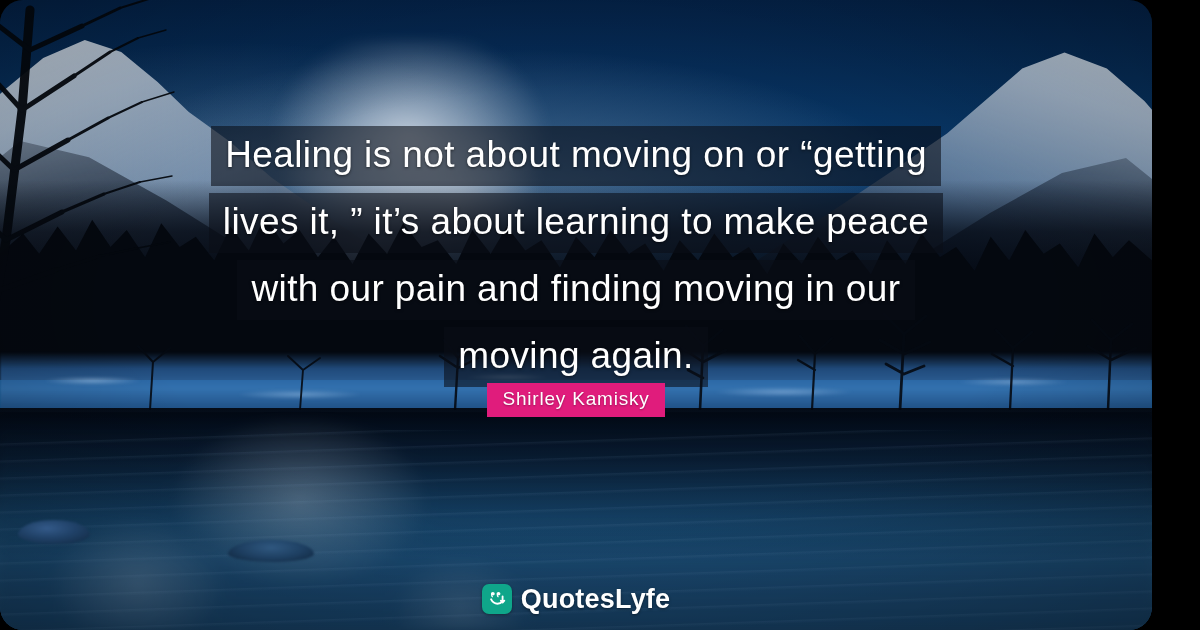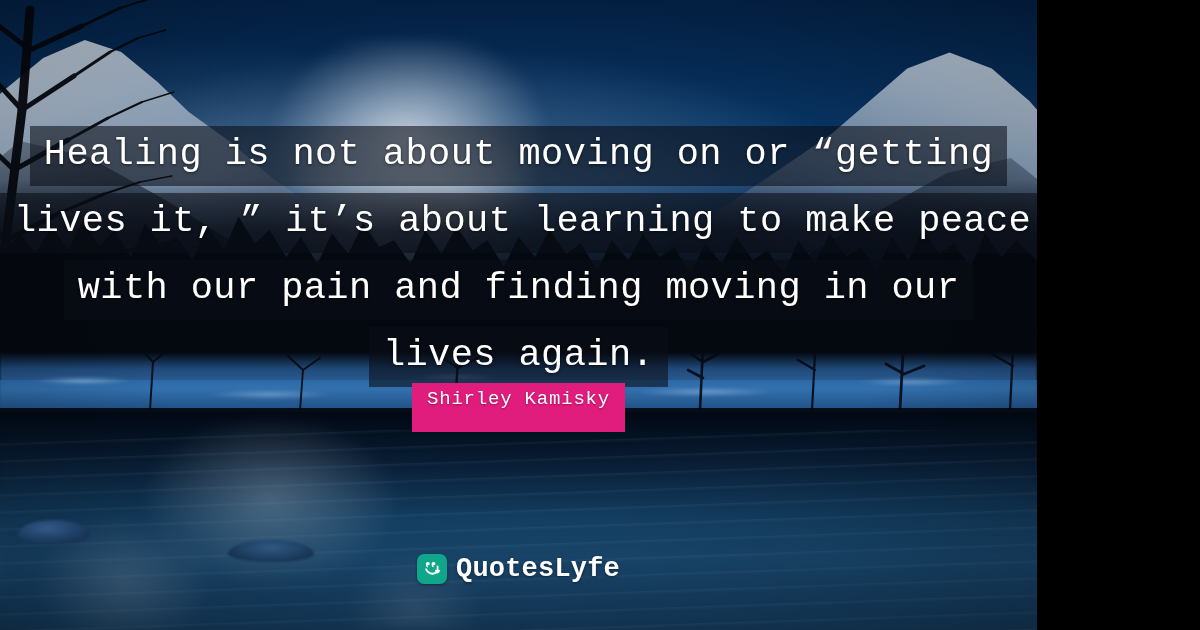--- a/index.html
+++ b/index.html
@@ -2,25 +2,26 @@
 <html><head>
 <meta charset="utf-8">
 <style>
   html, body {
     margin: 0;
     padding: 0;
     background: #000;
   }
   #card {
     position: relative;
-    width: 1037px;
+    width: 1152px;
     height: 630px;
     overflow: hidden;
-    font-family: Liberation Mono, monospace;
+    font-family: Liberation Sans, sans-serif;
     user-select: none;
+    border-radius: 23px;
   }
 
   
   .bg-layer { position: absolute; inset: 0; }
 
   
   .sky {
     background: linear-gradient(180deg,
         #04234a 0%,
         #073361 18%,
@@ -220,34 +221,34 @@
 
   
   .author-wrap {
     position: absolute;
     left: 0; right: 0; top: 383px;
     text-align: center;
     z-index: 6;
   }
   .author-badge {
     display: inline-block;
-    padding: 4px 15px 21px 15px;
+    padding: 4px 15px 6px 15px;
     background: #e01c7c;
     color: #ffffff;
     font-size: 19px;
     line-height: 24px;
     letter-spacing: 0.8px;
     white-space: pre;
     text-shadow: 0 1px 2px rgba(0,0,0,0.32);
   }
 
   
   .logo-wrap {
     position: absolute;
-    left: 0; right: 0; top: 554px;
+    left: 0; right: 0; top: 584px;
     display: flex;
     align-items: center;
     justify-content: center;
     gap: 9px;
     z-index: 6;
   }
   .logo-mark {
     width: 30px; height: 30px;
     border-radius: 7px;
     background: #0fa68a;
@@ -318,21 +319,21 @@
   <div class="water-ripples"></div>
   <div class="rock-a"></div>
   <div class="rock-b"></div>
 
   <div class="bg-layer vignette"></div>
 
   <div class="quote-wrap">
     <span class="qline">Healing is not about moving on or “getting</span>
     <span class="qline">lives it, ” it’s about learning to make peace</span>
     <span class="qline">with our pain and finding moving in our</span>
-    <span class="qline">lives again.</span>
+    <span class="qline">moving again.</span>
   </div>
 
   <div class="author-wrap">
     <span class="author-badge">Shirley Kamisky</span>
   </div>
 
   <div class="logo-wrap">
     <span class="logo-mark">
       <svg width="22" height="22" viewBox="0 0 24 24" aria-hidden="true">
         <path d="M5.4 6.2c0-1.05.9-1.9 2.05-1.9 1.15 0 2.05.85 2.05 1.9 0 1.05-.9 1.9-2.05 1.9

